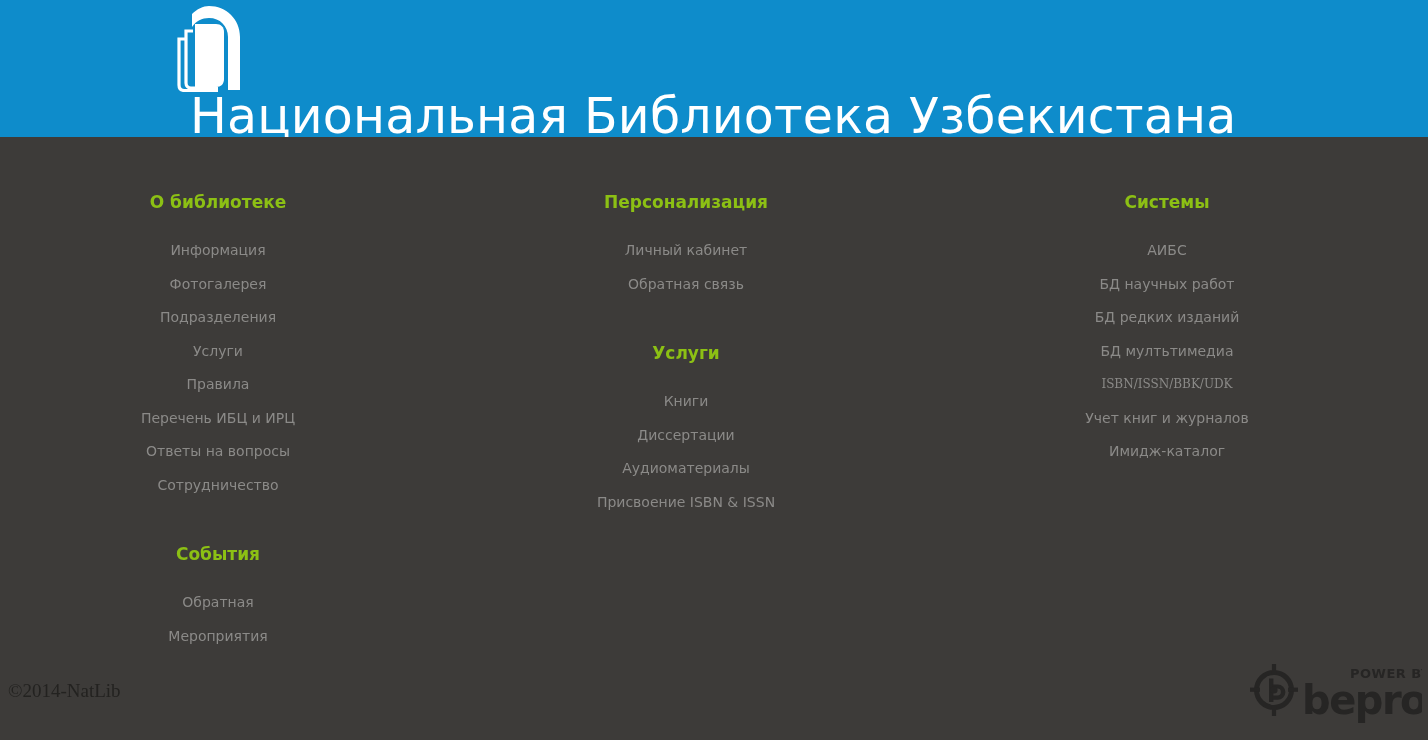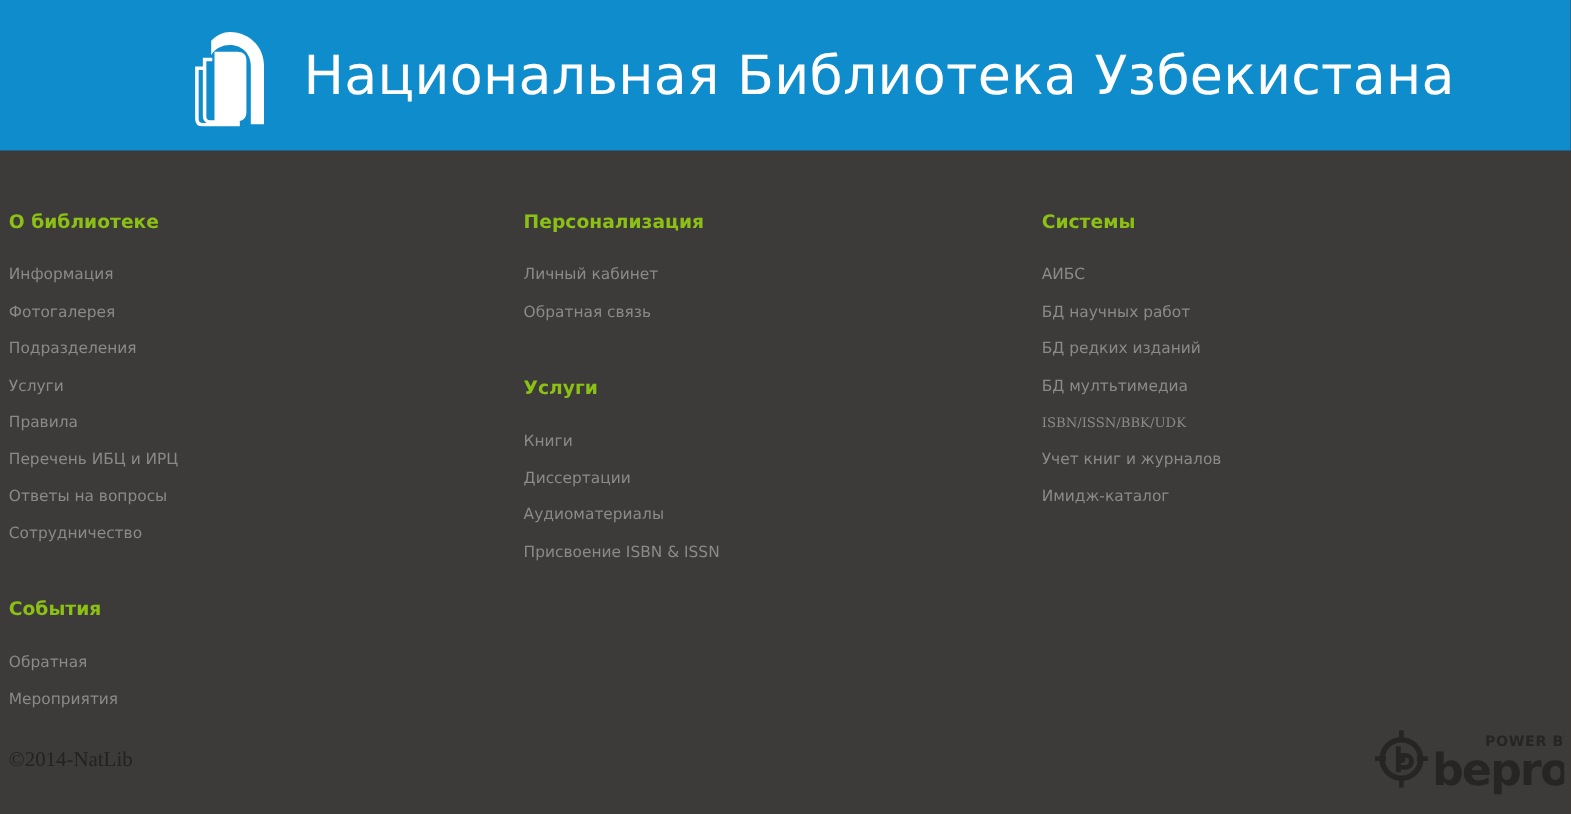--- a/index.html
+++ b/index.html
@@ -16,22 +16,22 @@
     font-family: "DejaVu Sans", "Liberation Sans", sans-serif;
     -webkit-font-smoothing: antialiased;
   }
 
   
   .site-header {
     width: 100%;
     height: 137px;
     background: #0e8ccb;
     display: flex;
-    align-items: center;
     padding-left: 168px;
+    flex-direction: column;
   }
 
   .brand-logo {
     width: 86px;
     height: 92px;
     flex: 0 0 auto;
     display: block;
   }
 
   .site-title {
@@ -44,20 +44,21 @@
     white-space: nowrap;
     font-family: "DejaVu Sans", "Liberation Sans", sans-serif;
   }
 
   
   .footer-main {
     position: relative;
     width: 100%;
     height: 603px;
     background: #3d3b39;
+    text-align: center;
   }
 
   .footer-columns {
     position: absolute;
     top: 0;
     left: 0;
     width: 100%;
     display: block;
   }
 

